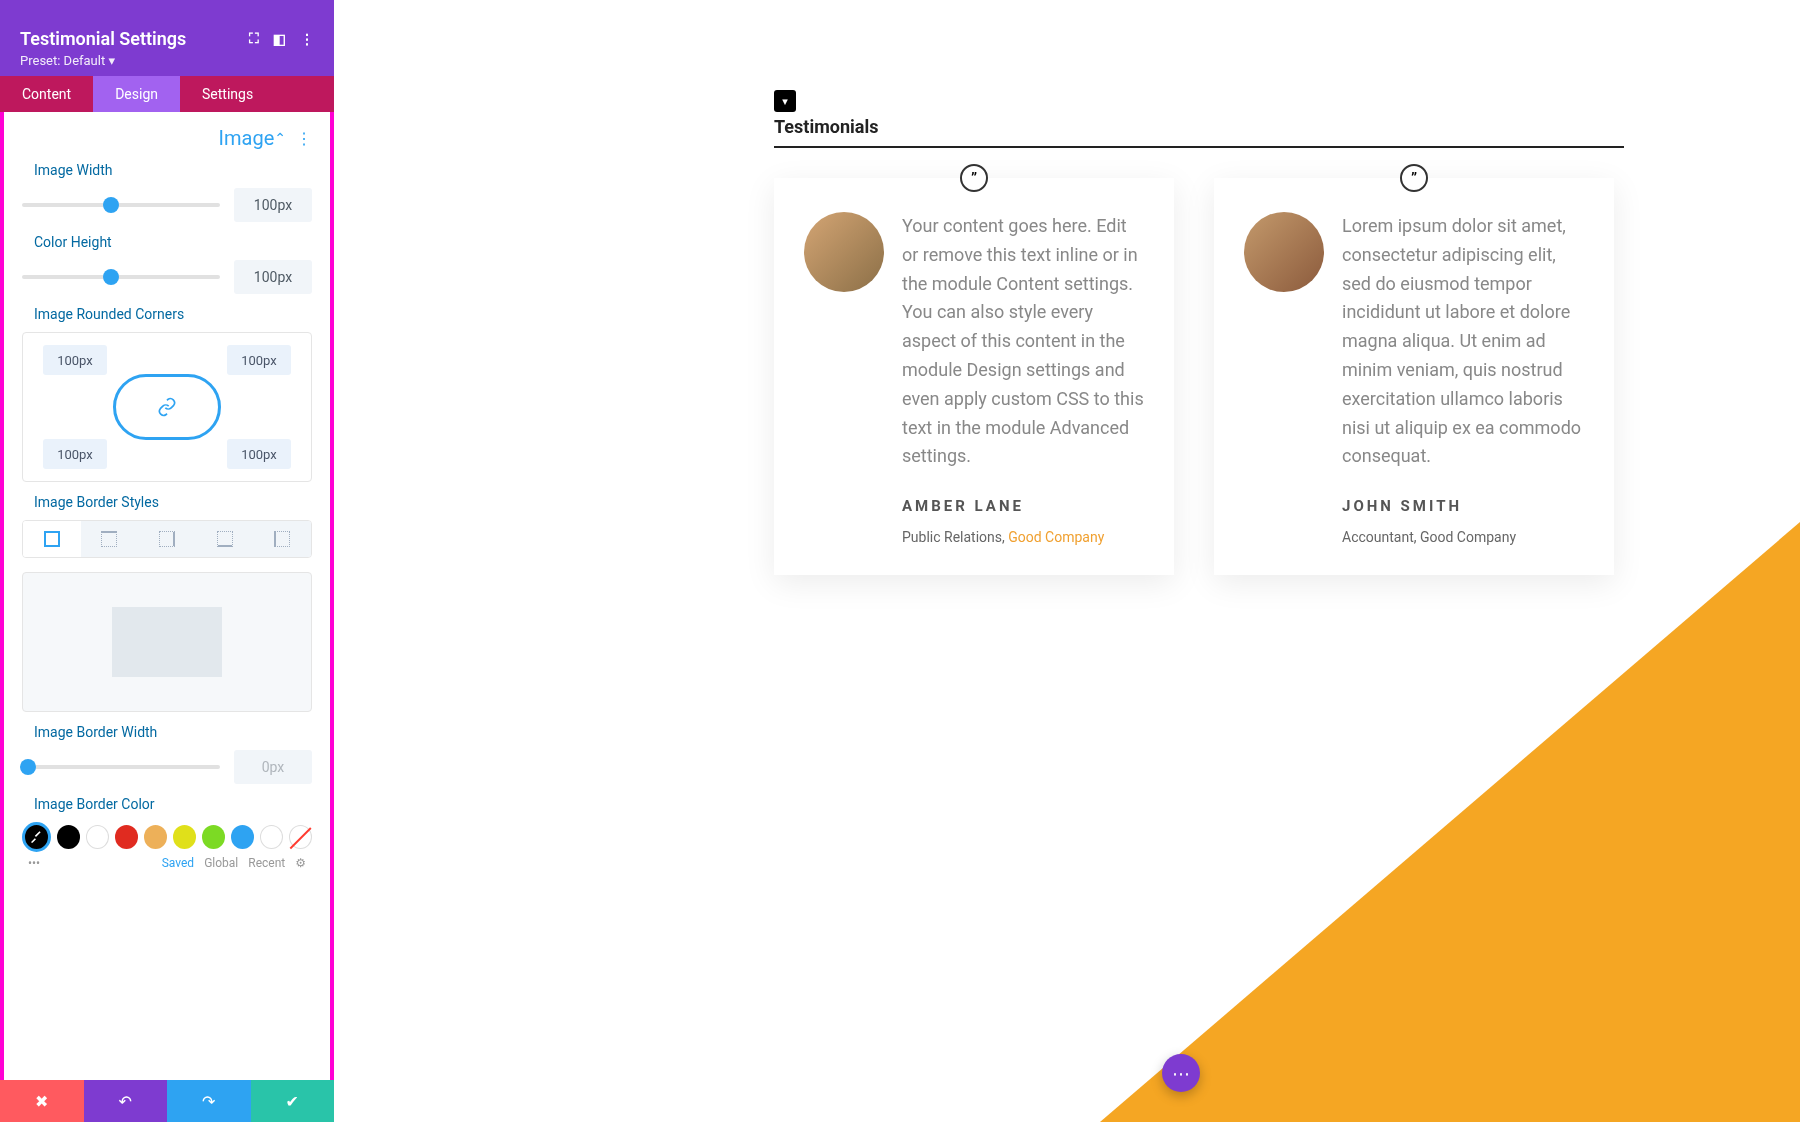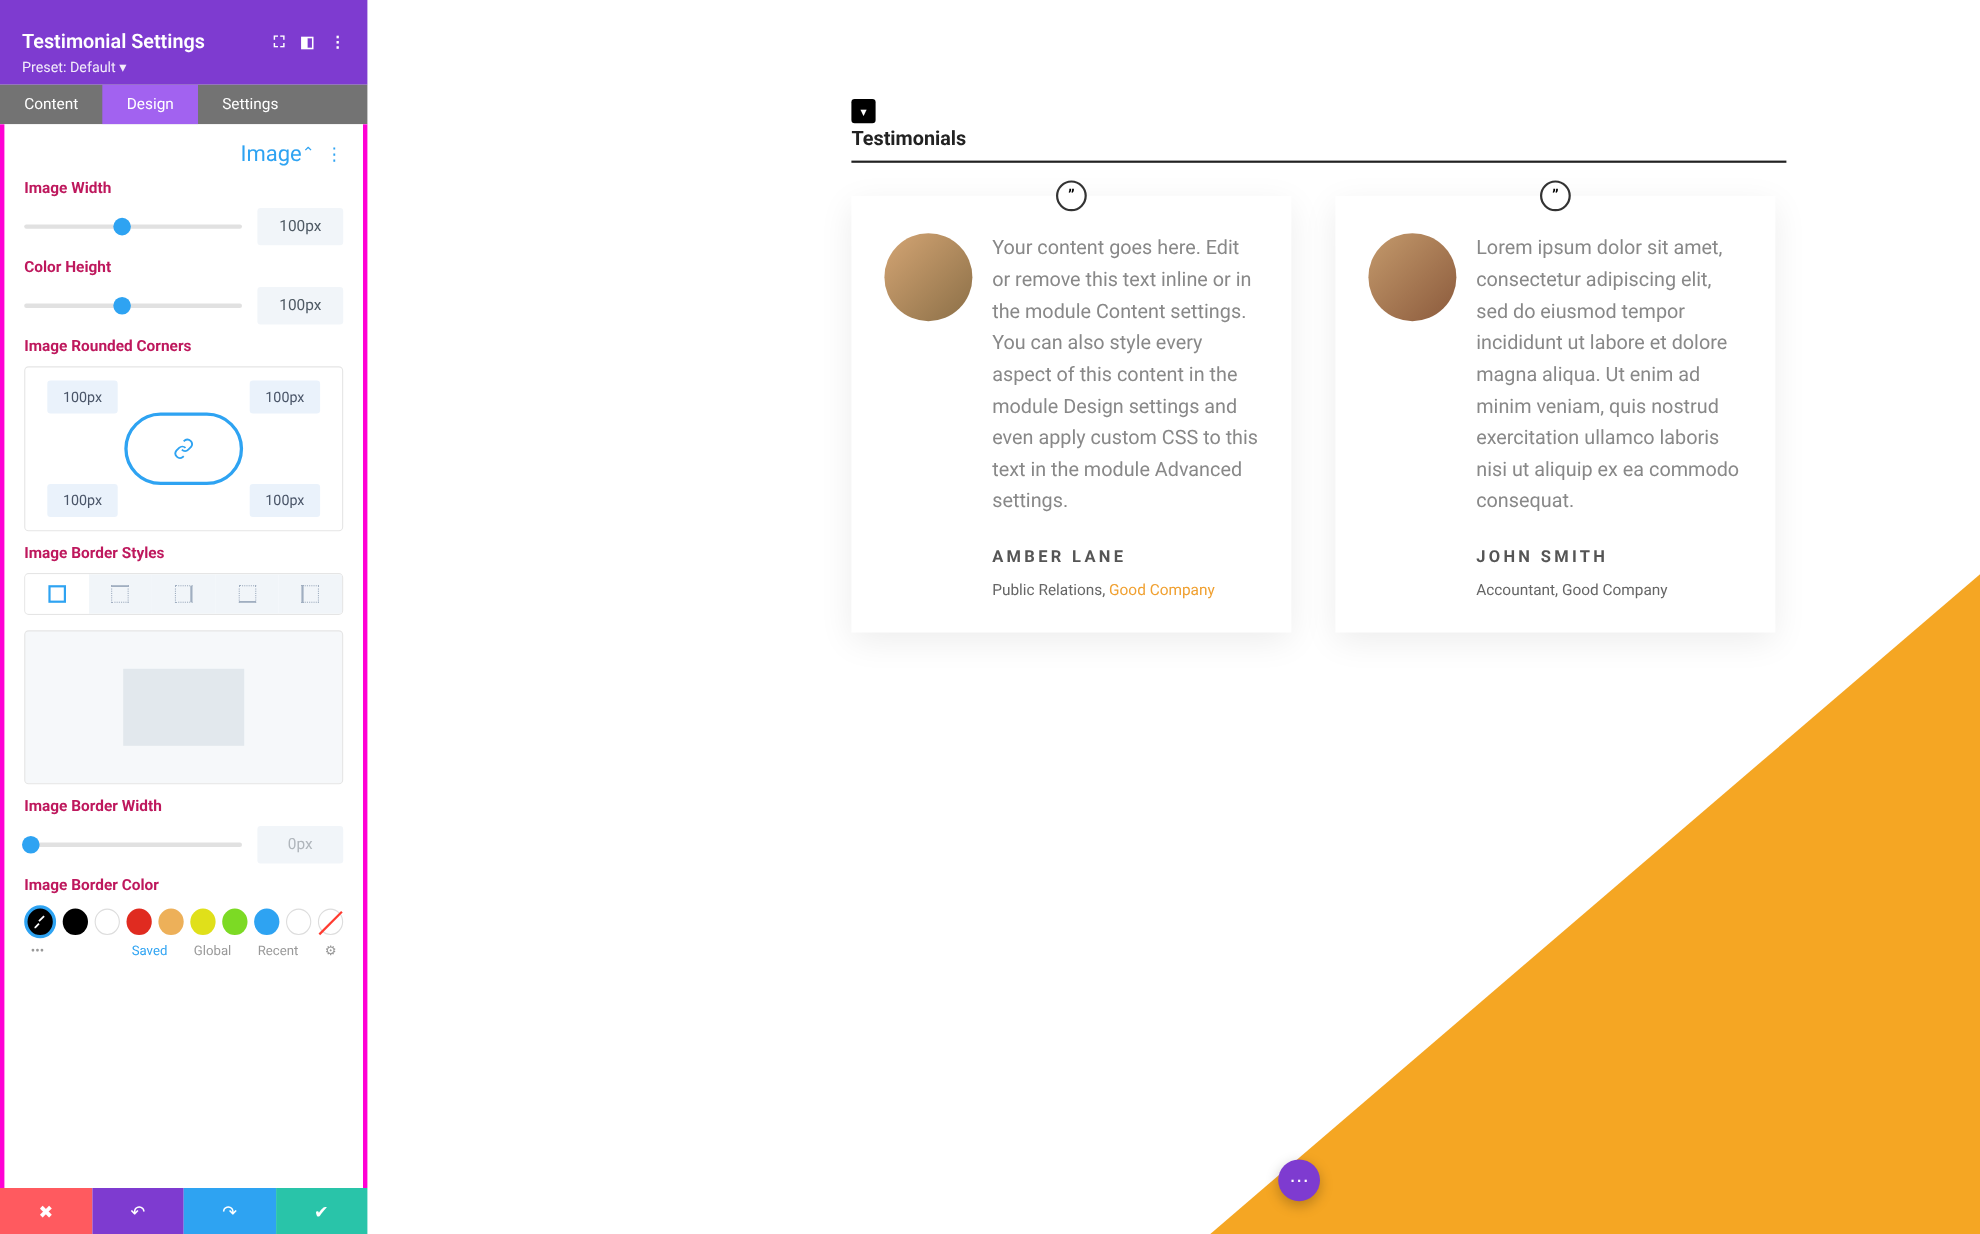--- a/index.html
+++ b/index.html
@@ -3,30 +3,30 @@
 <meta charset="utf-8">
 <style>
 *{box-sizing:border-box;margin:0;padding:0;font-family:-apple-system,BlinkMacSystemFont,"Segoe UI",Roboto,sans-serif}
 body{width:1800px;height:1122px;overflow:hidden;position:relative;background:#fff}
 .panel{position:absolute;left:0;top:0;width:334px;height:1122px;display:flex;flex-direction:column;z-index:10}
 .panel-header{background:#7e3bd0;color:#fff;padding:28px 20px 8px}
 .panel-title{font-size:18px;font-weight:600;display:flex;align-items:center;justify-content:space-between}
 .header-icons{display:flex;gap:14px;align-items:center}
 .header-icons span{font-size:14px;cursor:pointer}
 .preset{font-size:13px;margin-top:4px;opacity:.9}
-.tabs{display:flex;background:#737373}
+.tabs{display:flex;background:#be185d}
 .tab{flex:0 0 auto;padding:10px 22px;color:#fff;font-size:14px;cursor:pointer}
 .tab.active{background:#a262f0}
 .scroll{flex:1;overflow-y:auto;background:#fff;border:4px solid #ff00d4;border-top:none;border-bottom:none;padding:14px 18px 8px}
 .section-head{display:flex;justify-content:flex-end;align-items:center;margin-bottom:12px}
 .section-title{color:#2ea3f2;font-size:20px;font-weight:400}
 .section-icons{display:flex;gap:10px;align-items:center}
 .chev{color:#2ea3f2;font-size:14px}
 .dots{color:#2ea3f2;font-size:16px}
-.field-label{font-size:14px;color:#be185d;font-weight:700;margin:12px 0 10px}
+.field-label{font-size:14px;color:#0369a1;font-weight:400;margin:12px 12px 10px}
 .slider-row{display:flex;align-items:center;gap:14px;margin-bottom:8px}
 .slider{flex:1;height:4px;background:#e1e1e1;border-radius:2px;position:relative}
 .slider-thumb{position:absolute;width:16px;height:16px;background:#2ea3f2;border-radius:50%;top:-6px;transform:translateX(-50%)}
 .val-box{width:78px;height:34px;background:#f1f5f9;border:none;text-align:center;font-size:14px;color:#4f5a64;border-radius:3px}
 .corners-wrap{border:1px solid #e5e5e5;border-radius:4px;padding:14px;position:relative;height:150px}
 .corner-input{position:absolute;width:64px;height:30px;background:#eaf2fb;border:none;text-align:center;font-size:13px;color:#4a5568;border-radius:3px}
 .c-tl{top:12px;left:20px}.c-tr{top:12px;right:20px}.c-bl{bottom:12px;left:20px}.c-br{bottom:12px;right:20px}
 .link-shape{position:absolute;left:50%;top:50%;transform:translate(-50%,-50%);width:108px;height:66px;border:3px solid #2ea3f2;border-radius:34px;display:flex;align-items:center;justify-content:center}
 .link-shape svg{width:20px;height:20px}
 .border-style-row{display:flex;border:1px solid #e5e5e5;border-radius:4px;overflow:hidden;margin-bottom:14px}
@@ -36,21 +36,21 @@
 .bs-item.active .bs-box{border-color:#2ea3f2}
 .preview-box{border:1px solid #e5e5e5;border-radius:4px;height:140px;display:flex;align-items:center;justify-content:center;background:#f6f8fa;margin-bottom:8px}
 .preview-inner{width:110px;height:70px;background:#e2e8ed}
 .swatches{display:flex;gap:6px;align-items:center;margin-top:8px}
 .sw{width:24px;height:24px;border-radius:50%;cursor:pointer}
 .sw-picker{width:30px;height:30px;border-radius:50%;background:#000;border:3px solid #2ea3f2;display:flex;align-items:center;justify-content:center}
 .sw-none{background:#fff;border:1px solid #ddd;position:relative}
 .sw-none::after{content:"";position:absolute;width:140%;height:2px;background:#ff3b30;top:50%;left:-20%;transform:rotate(-45deg)}
 .tab-footer{display:flex;justify-content:space-between;align-items:center;padding:4px 6px 2px;font-size:12px;color:#999}
 .tab-footer .saved{color:#2ea3f2}
-.tf-right{display:flex;gap:24px;align-items:center}
+.tf-right{display:flex;gap:10px;align-items:center}
 .footer-bar{display:flex;height:42px}
 .footer-btn{flex:1;display:flex;align-items:center;justify-content:center;color:#fff;font-size:16px;cursor:pointer}
 .fb-close{background:#ff5a5f}.fb-undo{background:#7e3bd0}.fb-redo{background:#2ea3f2}.fb-ok{background:#29c4a9}
 .canvas{position:absolute;left:334px;top:0;width:1466px;height:1122px;background:#fff}
 .tri{position:absolute;right:0;bottom:0;width:0;height:0;border-left:700px solid transparent;border-bottom:600px solid #f5a623}
 .toggle-chip{position:absolute;left:440px;top:90px;width:22px;height:22px;background:#000;border-radius:3px;display:flex;align-items:center;justify-content:center;color:#fff;font-size:11px}
 .sec-title{position:absolute;left:440px;top:116px;font-size:18px;font-weight:700;color:#222}
 .hr{position:absolute;left:440px;top:146px;width:850px;height:2px;background:#222}
 .cards{position:absolute;left:440px;top:178px;display:flex;gap:40px}
 .card{width:400px;background:#fff;box-shadow:0 8px 30px rgba(0,0,0,.08);padding:34px 30px 30px;position:relative}

